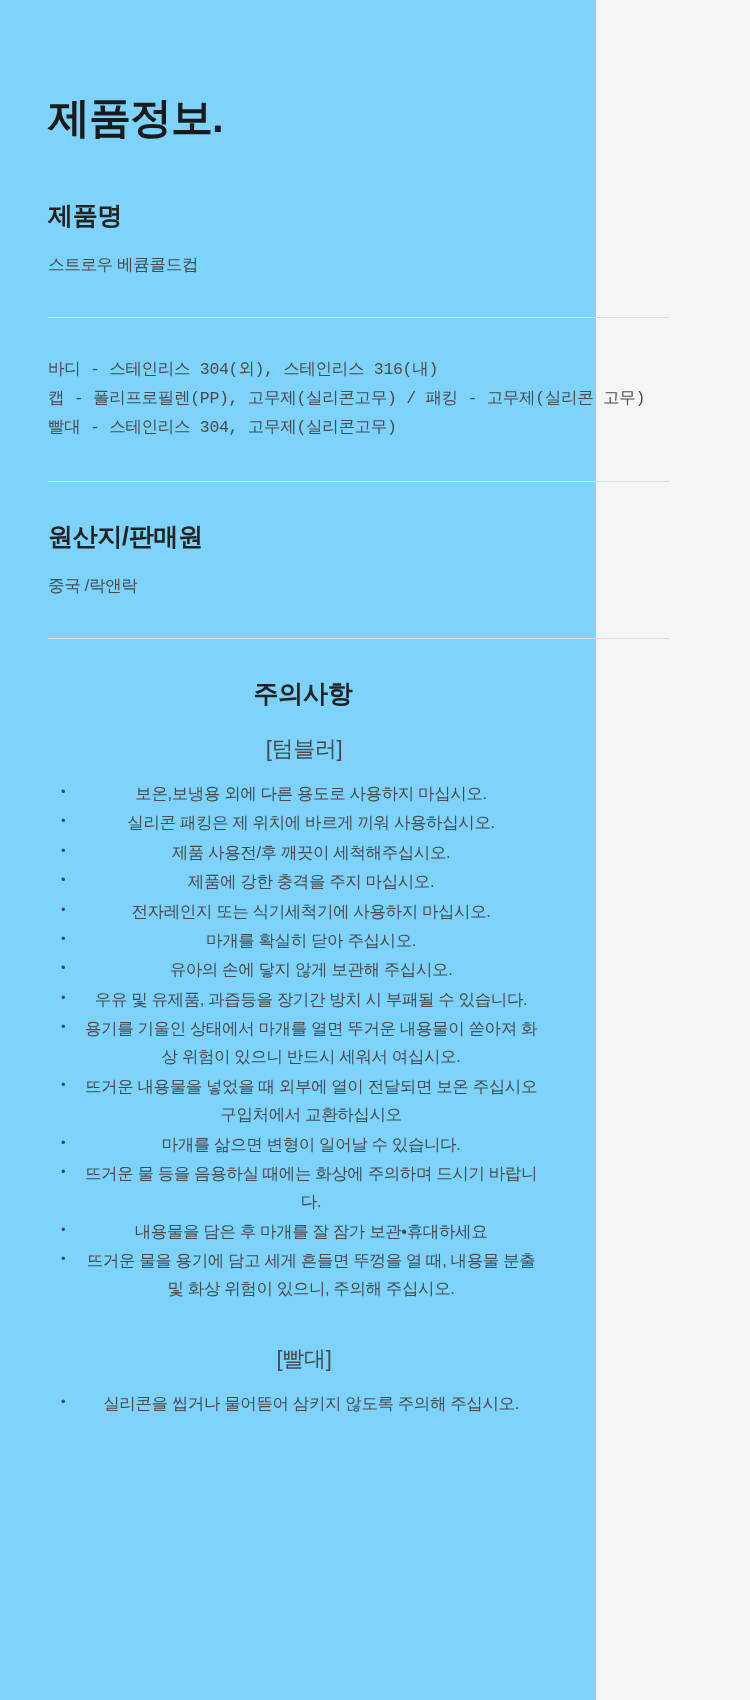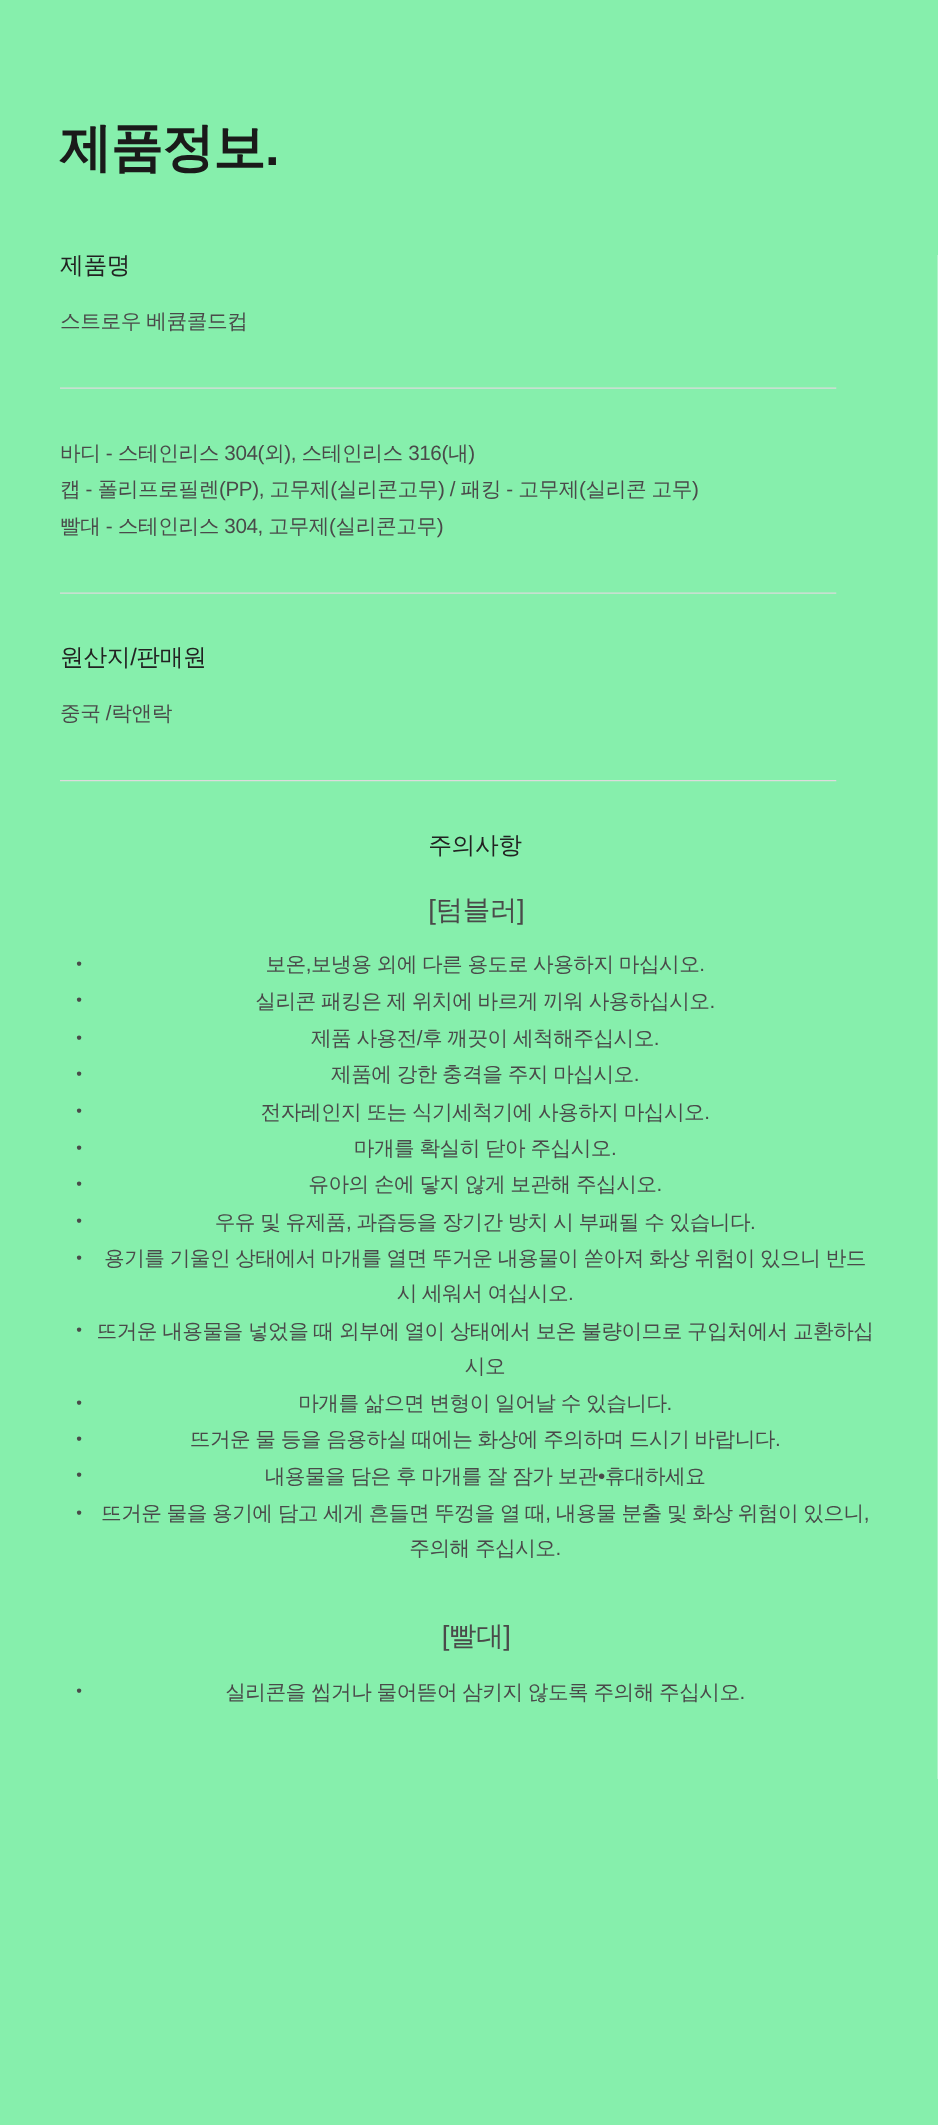--- a/index.html
+++ b/index.html
@@ -8,52 +8,53 @@
   }
   body {
     width: 750px;
     min-height: 1700px;
     background: #f4f5f6;
     font-family: "Liberation Sans", "DejaVu Sans", sans-serif;
     color: #3c3c3c;
     -webkit-font-smoothing: antialiased;
   }
   .page {
-    width: 750px;
+    width: 596px;
     min-height: 1700px;
     box-sizing: border-box;
     padding: 95px 40px 40px 48px;
-    background: #86efac;
+    background: #7dd3fc;
   }
   .page-title {
     font-size: 42px;
     font-weight: bold;
     color: #1a1a1a;
     letter-spacing: -1px;
     margin: 0 0 58px 0;
     line-height: 1.1;
   }
   .section {
     margin: 0;
   }
   .section-heading {
-    font-size: 19px;
-    font-weight: normal;
+    font-size: 25px;
+    font-weight: bold;
     color: #222;
     margin: 0 0 18px 0;
     letter-spacing: -0.3px;
   }
   .section-body {
     font-size: 16.5px;
     color: #4a4a4a;
     line-height: 1.75;
     letter-spacing: -0.3px;
   }
   .section-body div {
     white-space: nowrap;
+    font-family: Liberation Mono, monospace;
   }
   .divider {
     height: 1px;
     background: #dcdcdc;
     margin: 38px 0 38px 0;
     border: 0;
     width: 621px;
   }
   
   .sec-name { padding-top: 0; }
@@ -155,21 +156,21 @@
       <li>
           <span class="cont">유아의 손에 닿지 않게 보관해 주십시오.</span>
         </li>
       <li>
           <span class="cont">우유 및 유제품, 과즙등을 장기간 방치 시 부패될 수 있습니다.</span>
         </li>
       <li>
           <span class="cont">용기를 기울인 상태에서 마개를 열면 뚜거운 내용물이 쏟아져 화상 위험이 있으니 반드시 세워서 여십시오.</span>
         </li>
       <li>
-          <span class="cont">뜨거운 내용물을 넣었을 때 외부에 열이 상태에서 보온 불량이므로 구입처에서 교환하십시오</span>
+          <span class="cont">뜨거운 내용물을 넣었을 때 외부에 열이 전달되면 보온 주십시오 구입처에서 교환하십시오</span>
         </li>
       <li>
           <span class="cont">마개를 삶으면 변형이 일어날 수 있습니다.</span>
         </li>
       <li>
           <span class="cont">뜨거운 물 등을 음용하실 때에는 화상에 주의하며 드시기 바랍니다.</span>
         </li>
       <li>
           <span class="cont">내용물을 담은 후 마개를 잘 잠가 보관•휴대하세요</span>
         </li>

